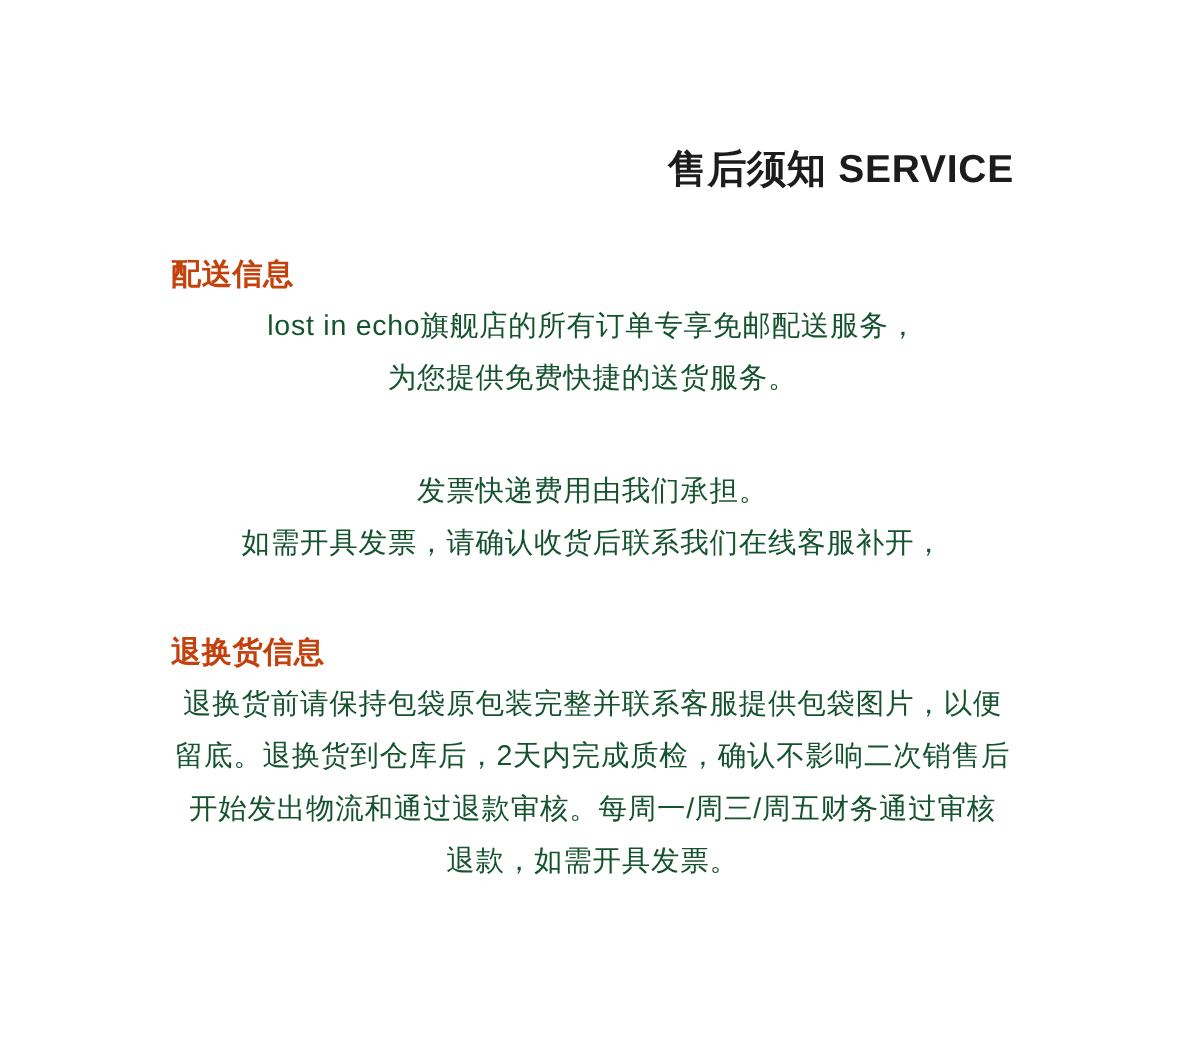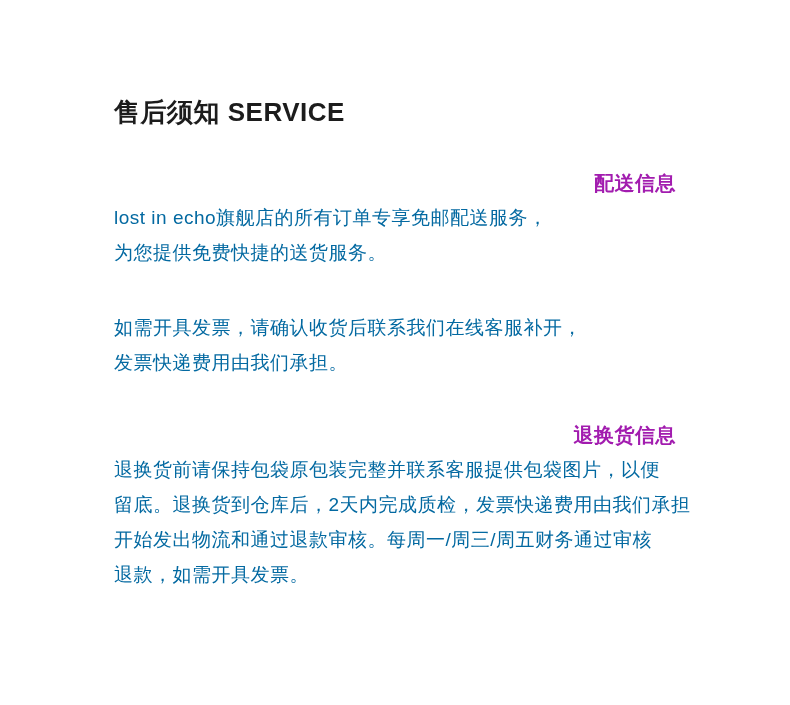--- a/index.html
+++ b/index.html
@@ -9,46 +9,46 @@
     background: #ffffff;
     font-family: "Liberation Sans", "DejaVu Sans", sans-serif;
     overflow: hidden;
   }
   .page {
     width: 790px;
     height: 705px;
     padding: 96px 114px 0 114px;
   }
   .page-title {
-    text-align: left;
+    text-align: right;
     font-size: 26px;
     font-weight: 700;
     line-height: 32px;
     color: #1c1c1c;
     letter-spacing: 0.5px;
     margin-bottom: 40px;
   }
   .section {
     margin-bottom: 40px;
   }
   .section-heading {
     font-size: 20px;
     font-weight: 700;
     line-height: 30px;
-    color: #a21caf;
+    color: #c2410c;
     letter-spacing: 0.5px;
     margin-bottom: 2px;
-    text-align: right;
   }
   .section-body {
     font-size: 19px;
     font-weight: 400;
     line-height: 35px;
-    color: #0369a1;
+    color: #14532d;
     letter-spacing: 0.5px;
+    text-align: center;
   }
   .body-line {
     white-space: nowrap;
   }
 </style>
 </head>
 <body>
 
 <div class="page">
 
@@ -57,28 +57,28 @@
   <div class="section">
     <div class="section-heading">配送信息</div>
     <div class="section-body">
       <div class="body-line">lost in echo旗舰店的所有订单专享免邮配送服务，</div>
       <div class="body-line">为您提供免费快捷的送货服务。</div>
     </div>
   </div>
 
   <div class="section">
     <div class="section-body">
+      <div class="body-line">发票快递费用由我们承担。</div>
       <div class="body-line">如需开具发票，请确认收货后联系我们在线客服补开，</div>
-      <div class="body-line">发票快递费用由我们承担。</div>
     </div>
   </div>
 
   <div class="section">
     <div class="section-heading">退换货信息</div>
     <div class="section-body">
       <div class="body-line">退换货前请保持包袋原包装完整并联系客服提供包袋图片，以便</div>
-      <div class="body-line">留底。退换货到仓库后，2天内完成质检，发票快递费用由我们承担</div>
+      <div class="body-line">留底。退换货到仓库后，2天内完成质检，确认不影响二次销售后</div>
       <div class="body-line">开始发出物流和通过退款审核。每周一/周三/周五财务通过审核</div>
       <div class="body-line">退款，如需开具发票。</div>
     </div>
   </div>
 
 </div>
 
 </body></html>

